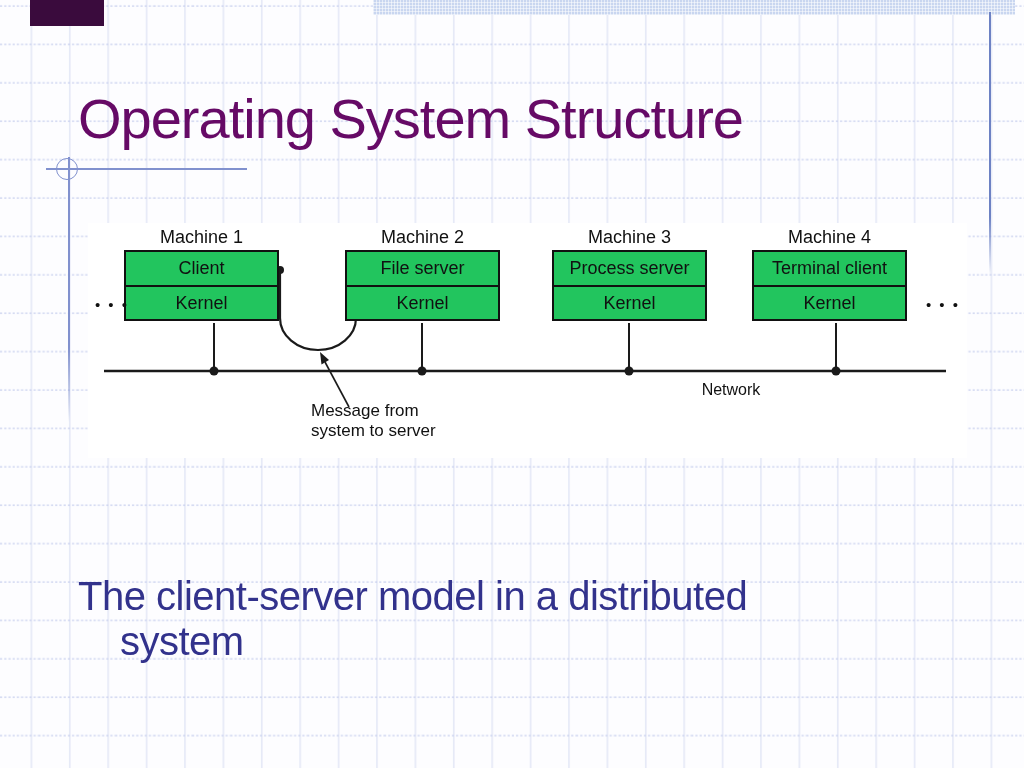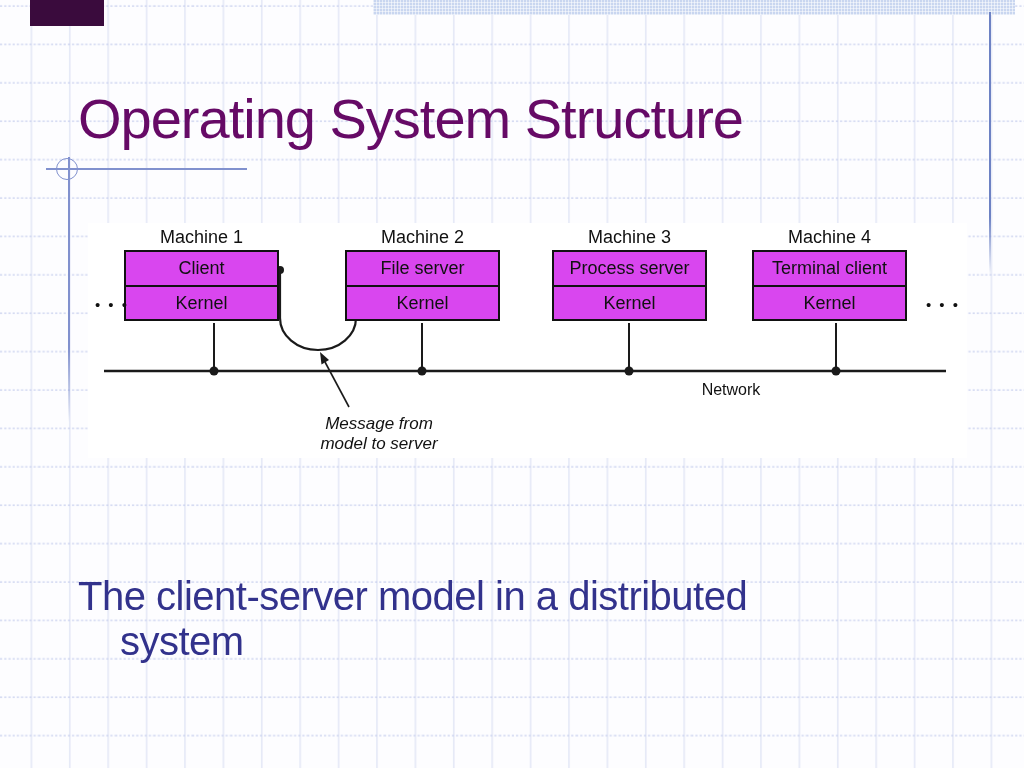--- a/index.html
+++ b/index.html
@@ -33,31 +33,31 @@
            font-size:40px;letter-spacing:-.5px;white-space:nowrap;font-weight:400;}
   .caption.l1{left:78px;top:574px;}
   .caption.l2{left:120px;top:619px;}
   
   .plate{position:absolute;left:88px;top:223px;width:879px;height:235px;
          background:#ffffff;z-index:5;}
   #diagram-svg{position:absolute;left:0;top:0;z-index:6;}
   .machine{position:absolute;top:227px;width:155px;z-index:7;}
   .m1{left:124px;} .m2{left:345px;} .m3{left:552px;} .m4{left:752px;}
   .machine-name{height:23px;text-align:center;font-size:18px;color:#111;line-height:21px;}
-  .machine-box{border:2px solid #111;height:67px;background:#d946ef;}
+  .machine-box{border:2px solid #111;height:67px;background:#22c55e;}
   .machine-box .row{text-align:center;font-size:18px;color:#111;}
   .machine-box .top{height:33px;line-height:33px;border-bottom:2px solid #111;}
   .machine-box .bottom{height:37px;line-height:32px;}
   .ellipsis{position:absolute;top:295px;width:60px;z-index:7;font-size:15px;
             letter-spacing:2px;color:#111;text-align:center;line-height:20px;}
   .ellipsis.left{left:82px;} .ellipsis.right{left:913px;}
   .network-label{position:absolute;left:681px;top:381px;width:100px;z-index:7;
                  text-align:center;font-size:16px;color:#111;}
-  .message-label{position:absolute;left:311px;top:414px;width:136px;z-index:7;
-                 text-align:center;font-size:17px;line-height:20px;color:#111;font-style:italic;}
+  .message-label{position:absolute;left:311px;top:401px;width:136px;z-index:7;
+                 font-size:17px;line-height:20px;color:#111;}
 </style>
 </head>
 <body>
 
 <svg id="grid-svg" width="1024" height="768">
   <defs>
     <pattern id="gpat" width="38.4" height="38.4" patternUnits="userSpaceOnUse">
       <path d="M31.4,0 V38.4" stroke="#dde2f4" stroke-width="1.2" fill="none"></path>
       <path d="M0,6 H38.4" stroke="#c8cfee" stroke-width="1.2" stroke-dasharray="2.2,2" fill="none"></path>
     </pattern>
@@ -124,17 +124,17 @@
     <div class="row top">Terminal client</div>
     <div class="row bottom">Kernel</div>
   </div>
 </div>
 
 <div class="ellipsis left">• • •</div>
 <div class="ellipsis right">• • •</div>
 <div class="network-label">Network</div>
 <div class="message-label">
   <span>Message from</span><br>
-  <span>model to server</span>
+  <span>system to server</span>
 </div>
 
 <div class="caption l1">The client-server model in a distributed</div>
 <div class="caption l2">system</div>
 
 </body></html>

